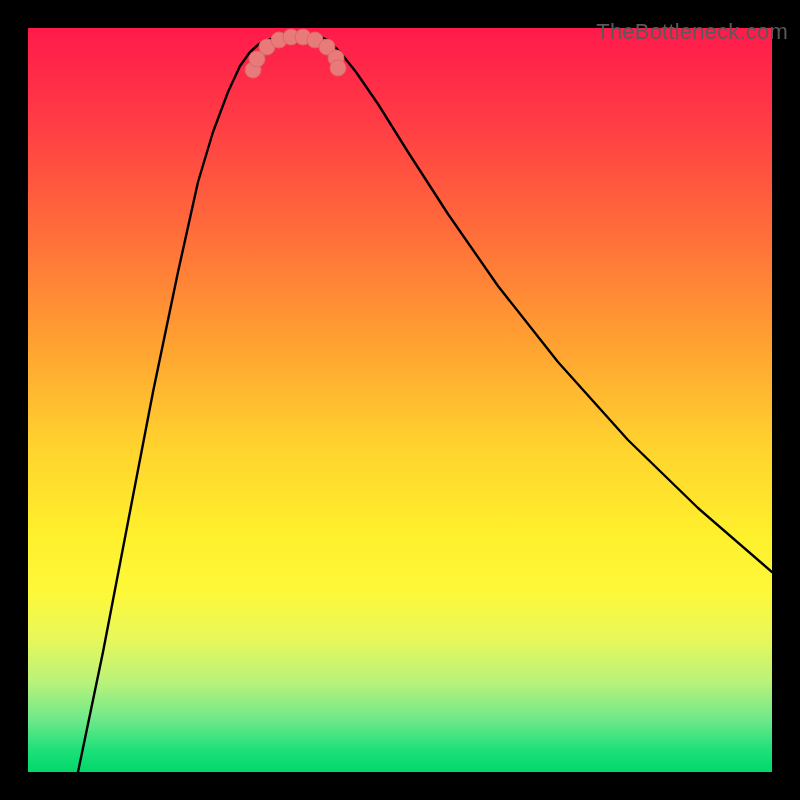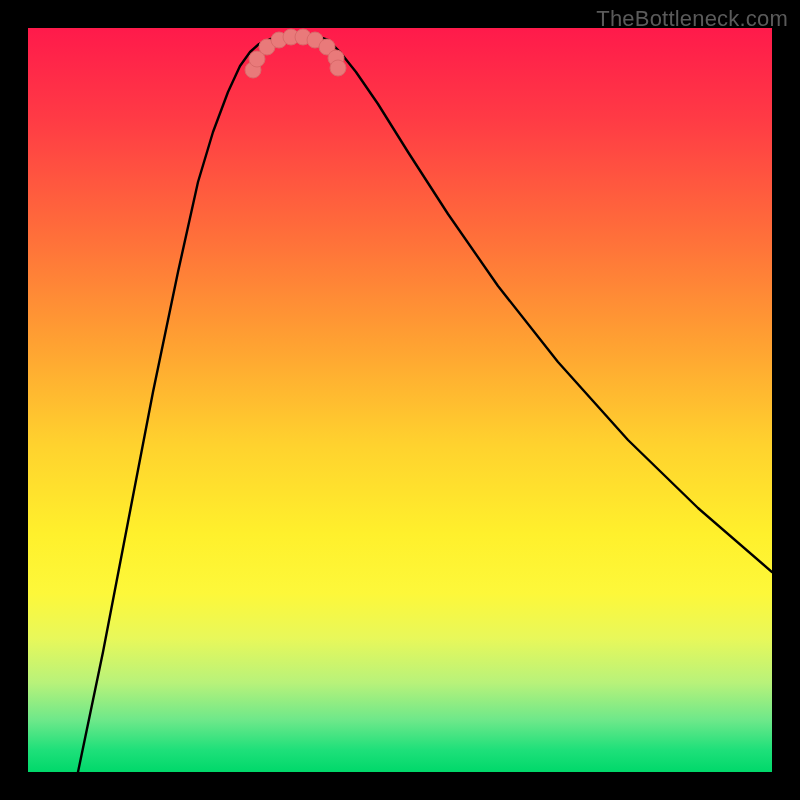--- a/index.html
+++ b/index.html
@@ -38,21 +38,21 @@
       #fdf83a 76%,
       #e8f85a 82%,
       #b8f27a 88%,
       #6ee88a 93%,
       #1fe07a 97%,
       #00d86a 100%
     );
   }
   .watermark {
     position: absolute;
-    top: 6px;
+    top: 19px;
     right: 12px;
     color: #5a5a5a;
     font-size: 22px;
     letter-spacing: 0.2px;
     font-weight: 500;
   }
   svg {
     position: absolute;
     inset: 0;
   }

